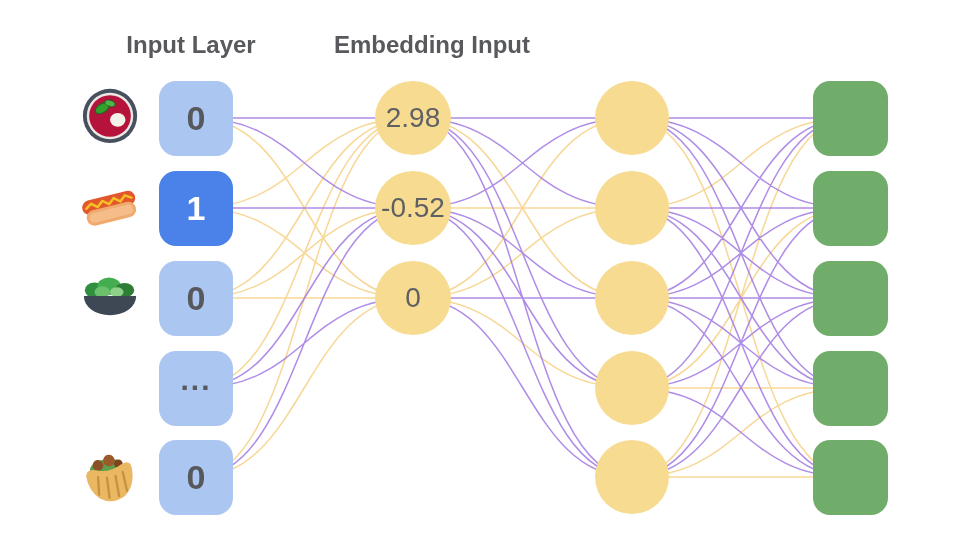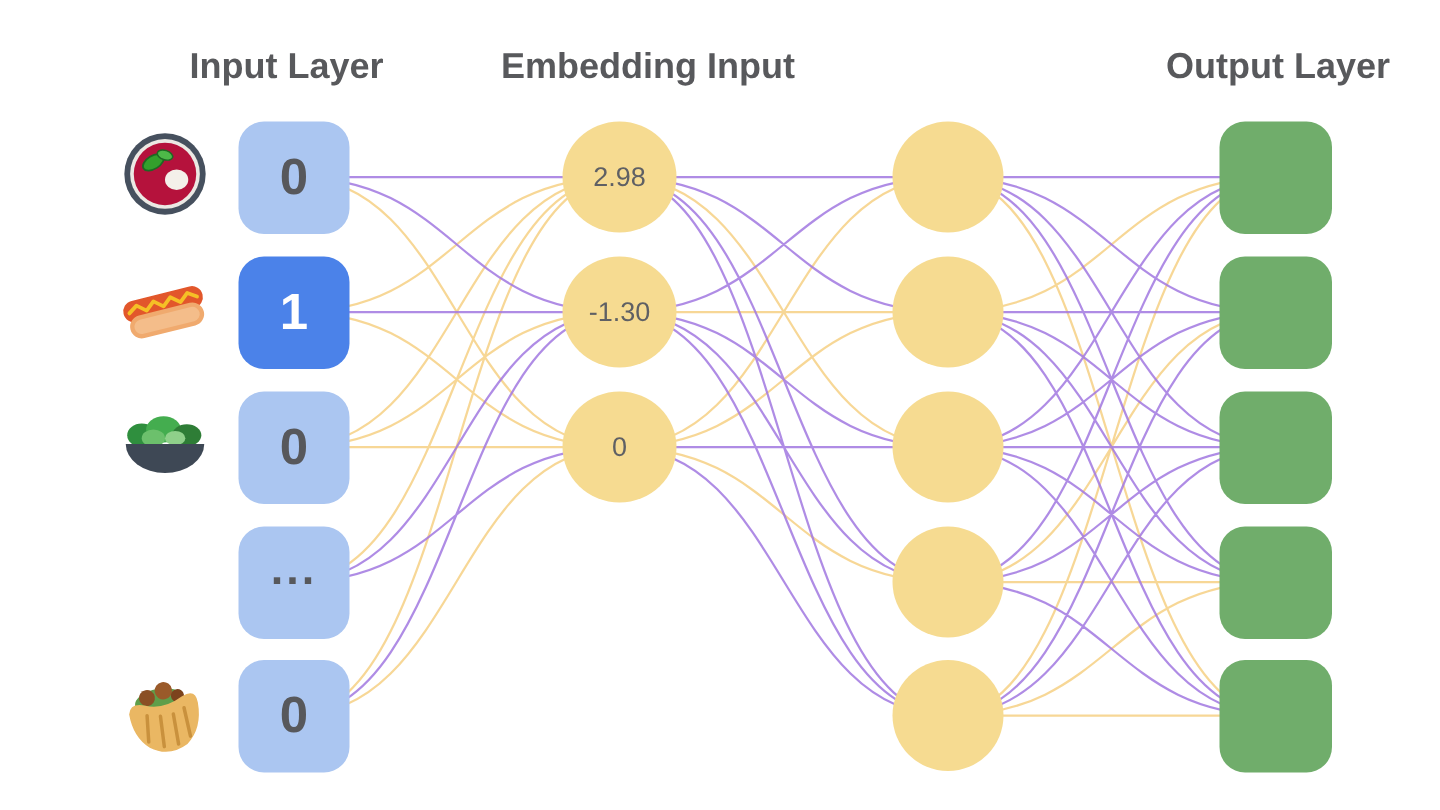--- a/index.html
+++ b/index.html
@@ -6,42 +6,41 @@
   body{width:960px;height:540px;overflow:hidden;font-family:"Liberation Sans",sans-serif;}
   .stage{position:relative;width:928px;height:540px;background:#ffffff;}
   #edges{position:absolute;left:0;top:0;z-index:0;}
   .layer-title{position:absolute;top:31px;transform:translateX(-50%);font-weight:bold;
     font-size:24px;color:#58595c;white-space:nowrap;z-index:2;}
   .node{position:absolute;display:flex;align-items:center;justify-content:center;z-index:1;box-sizing:border-box;}
   .input-sq{width:74px;height:75px;border-radius:17px;background:#abc6f1;color:#57585c;
     font-weight:bold;font-size:34px;}
   .input-sq.active{background:#4b82e9;color:#ffffff;}
   .input-sq .dots{transform:translateY(-9px);letter-spacing:2px;font-size:30px;}
-  .emb-circle{width:76px;height:74px;border-radius:50%;background:#f6db91;color:#5f6064;font-size:18px;}
+  .emb-circle{width:76px;height:74px;border-radius:50%;background:#f6db91;color:#5f6064;font-size:28px;}
   .hid-circle{width:74px;height:74px;border-radius:50%;background:#f6db91;}
   .out-sq{width:75px;height:75px;border-radius:17px;background:#70ad6b;}
   .food-icon{position:absolute;width:62px;height:62px;z-index:1;}
 </style>
 </head>
 <body>
 
 <div class="stage">
 
   <svg id="edges" width="960" height="540">
       <path d="M196,118C304.5,118 304.5,298 413,298M196,208C304.5,208 304.5,118 413,118M196,208C304.5,208 304.5,298 413,298M196,298C304.5,298 304.5,118 413,118M196,298C304.5,298 304.5,208 413,208M196,298C304.5,298 304.5,298 413,298M196,388C304.5,388 304.5,118 413,118M196,477C304.5,477 304.5,118 413,118M196,477C304.5,477 304.5,298 413,298" fill="none" stroke="#f6d084" stroke-width="1.5" stroke-opacity="0.85"></path>
       <path d="M196,118C304.5,118 304.5,118 413,118M196,118C304.5,118 304.5,208 413,208M196,208C304.5,208 304.5,208 413,208M196,388C304.5,388 304.5,208 413,208M196,388C304.5,388 304.5,298 413,298M196,477C304.5,477 304.5,208 413,208" fill="none" stroke="#a178e0" stroke-width="1.5" stroke-opacity="0.85"></path>
       <path d="M413,118C522.5,118 522.5,298 632,298M413,208C522.5,208 522.5,208 632,208M413,298C522.5,298 522.5,118 632,118M413,298C522.5,298 522.5,208 632,208M413,298C522.5,298 522.5,388 632,388" fill="none" stroke="#f6d084" stroke-width="1.5" stroke-opacity="0.85"></path>
       <path d="M413,118C522.5,118 522.5,118 632,118M413,118C522.5,118 522.5,208 632,208M413,118C522.5,118 522.5,388 632,388M413,118C522.5,118 522.5,477 632,477M413,208C522.5,208 522.5,118 632,118M413,208C522.5,208 522.5,298 632,298M413,208C522.5,208 522.5,388 632,388M413,208C522.5,208 522.5,477 632,477M413,298C522.5,298 522.5,298 632,298M413,298C522.5,298 522.5,477 632,477" fill="none" stroke="#a178e0" stroke-width="1.5" stroke-opacity="0.85"></path>
       <path d="M632,118C741,118 741,477 850,477M632,208C741,208 741,118 850,118M632,388C741,388 741,208 850,208M632,388C741,388 741,388 850,388M632,477C741,477 741,118 850,118M632,477C741,477 741,388 850,388M632,477C741,477 741,477 850,477" fill="none" stroke="#f6d084" stroke-width="1.5" stroke-opacity="0.85"></path>
       <path d="M632,118C741,118 741,118 850,118M632,118C741,118 741,208 850,208M632,118C741,118 741,298 850,298M632,118C741,118 741,388 850,388M632,208C741,208 741,208 850,208M632,208C741,208 741,298 850,298M632,208C741,208 741,388 850,388M632,208C741,208 741,477 850,477M632,298C741,298 741,118 850,118M632,298C741,298 741,208 850,208M632,298C741,298 741,298 850,298M632,298C741,298 741,388 850,388M632,298C741,298 741,477 850,477M632,388C741,388 741,118 850,118M632,388C741,388 741,298 850,298M632,388C741,388 741,477 850,477M632,477C741,477 741,208 850,208M632,477C741,477 741,298 850,298" fill="none" stroke="#a178e0" stroke-width="1.5" stroke-opacity="0.85"></path>
     </svg>
 
   <div class="layer-title" style="left:191px;">Input Layer</div>
   <div class="layer-title" style="left:432px;">Embedding Input</div>
-  <div class="layer-title" style="left:852px;">Output Layer</div>
 
   <svg class="food-icon" style="left:79px;top:84px;" viewBox="0 0 64 64">
     <circle cx="32" cy="33" r="28" fill="#46505e"></circle>
     <circle cx="32" cy="33" r="24" fill="#ece9e4"></circle>
     <circle cx="32" cy="33" r="21.5" fill="#b5123c"></circle>
     <ellipse cx="40" cy="37" rx="8" ry="7" fill="#f4f0ea"></ellipse>
     <ellipse cx="24" cy="25" rx="8" ry="4.5" fill="#33a02c" stroke="#1e6823" stroke-width="1.2" transform="rotate(-32 24 25)"></ellipse>
     <ellipse cx="32" cy="20" rx="5.5" ry="3.2" fill="#4db848" stroke="#1e6823" stroke-width="1" transform="rotate(18 32 20)"></ellipse>
   </svg>
 
@@ -90,21 +89,21 @@
     <span class="dots">...</span>
   </div>
   <div class="node input-sq" style="left:159px;top:440px;">
     <span>0</span>
   </div>
 
   <div class="node emb-circle" style="left:375px;top:81px;">
     <span>2.98</span>
   </div>
   <div class="node emb-circle" style="left:375px;top:171px;">
-    <span>-1.30</span>
+    <span>-0.52</span>
   </div>
   <div class="node emb-circle" style="left:375px;top:261px;">
     <span>0</span>
   </div>
 
   <div class="node hid-circle" style="left:595px;top:81px;"></div>
   <div class="node hid-circle" style="left:595px;top:171px;"></div>
   <div class="node hid-circle" style="left:595px;top:261px;"></div>
   <div class="node hid-circle" style="left:595px;top:351px;"></div>
   <div class="node hid-circle" style="left:595px;top:440px;"></div>

